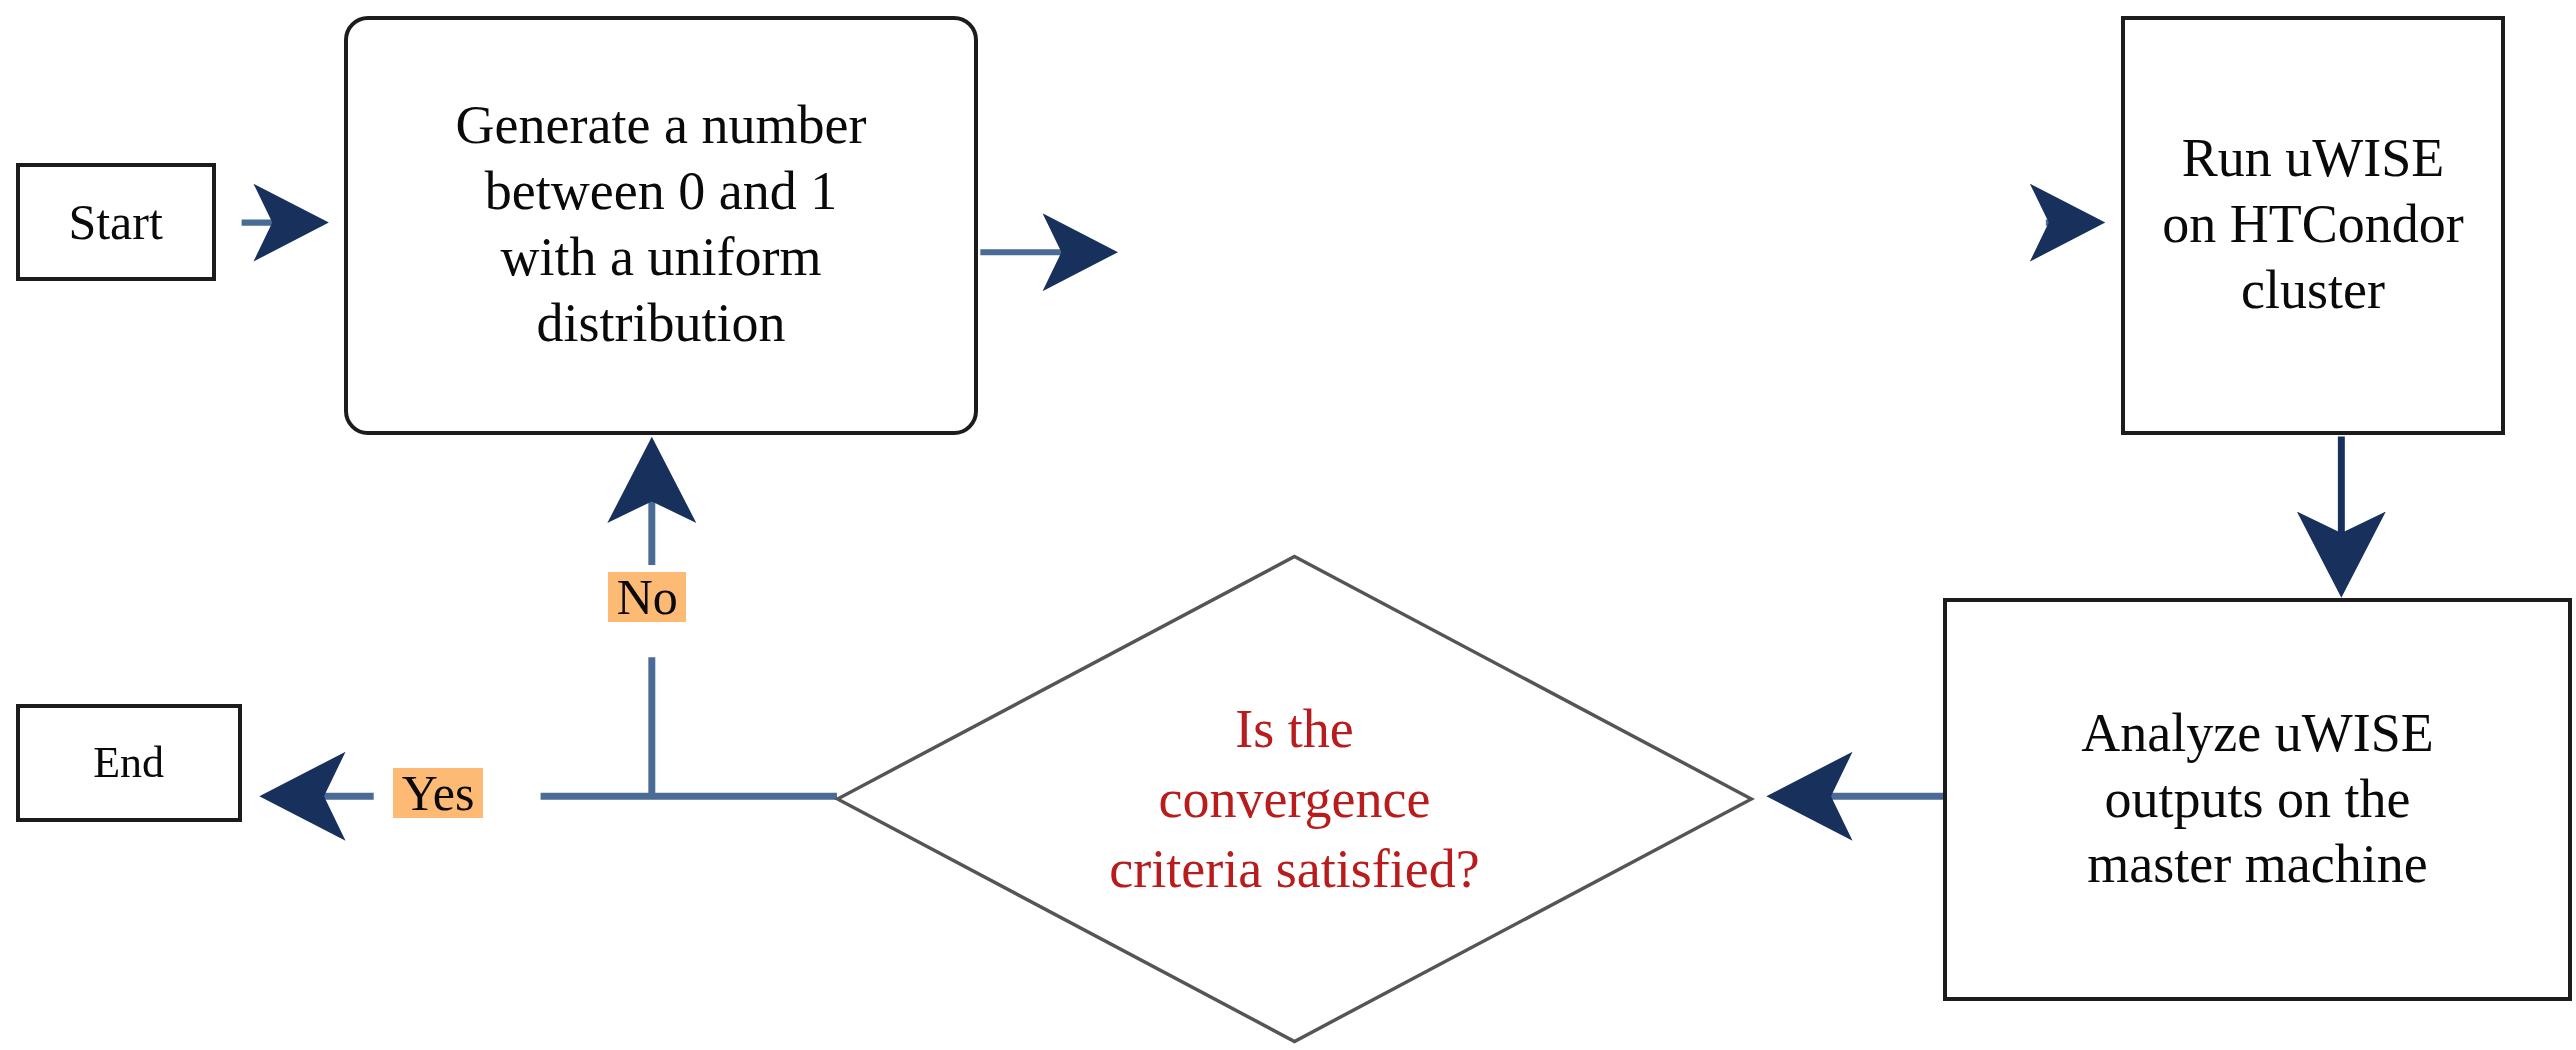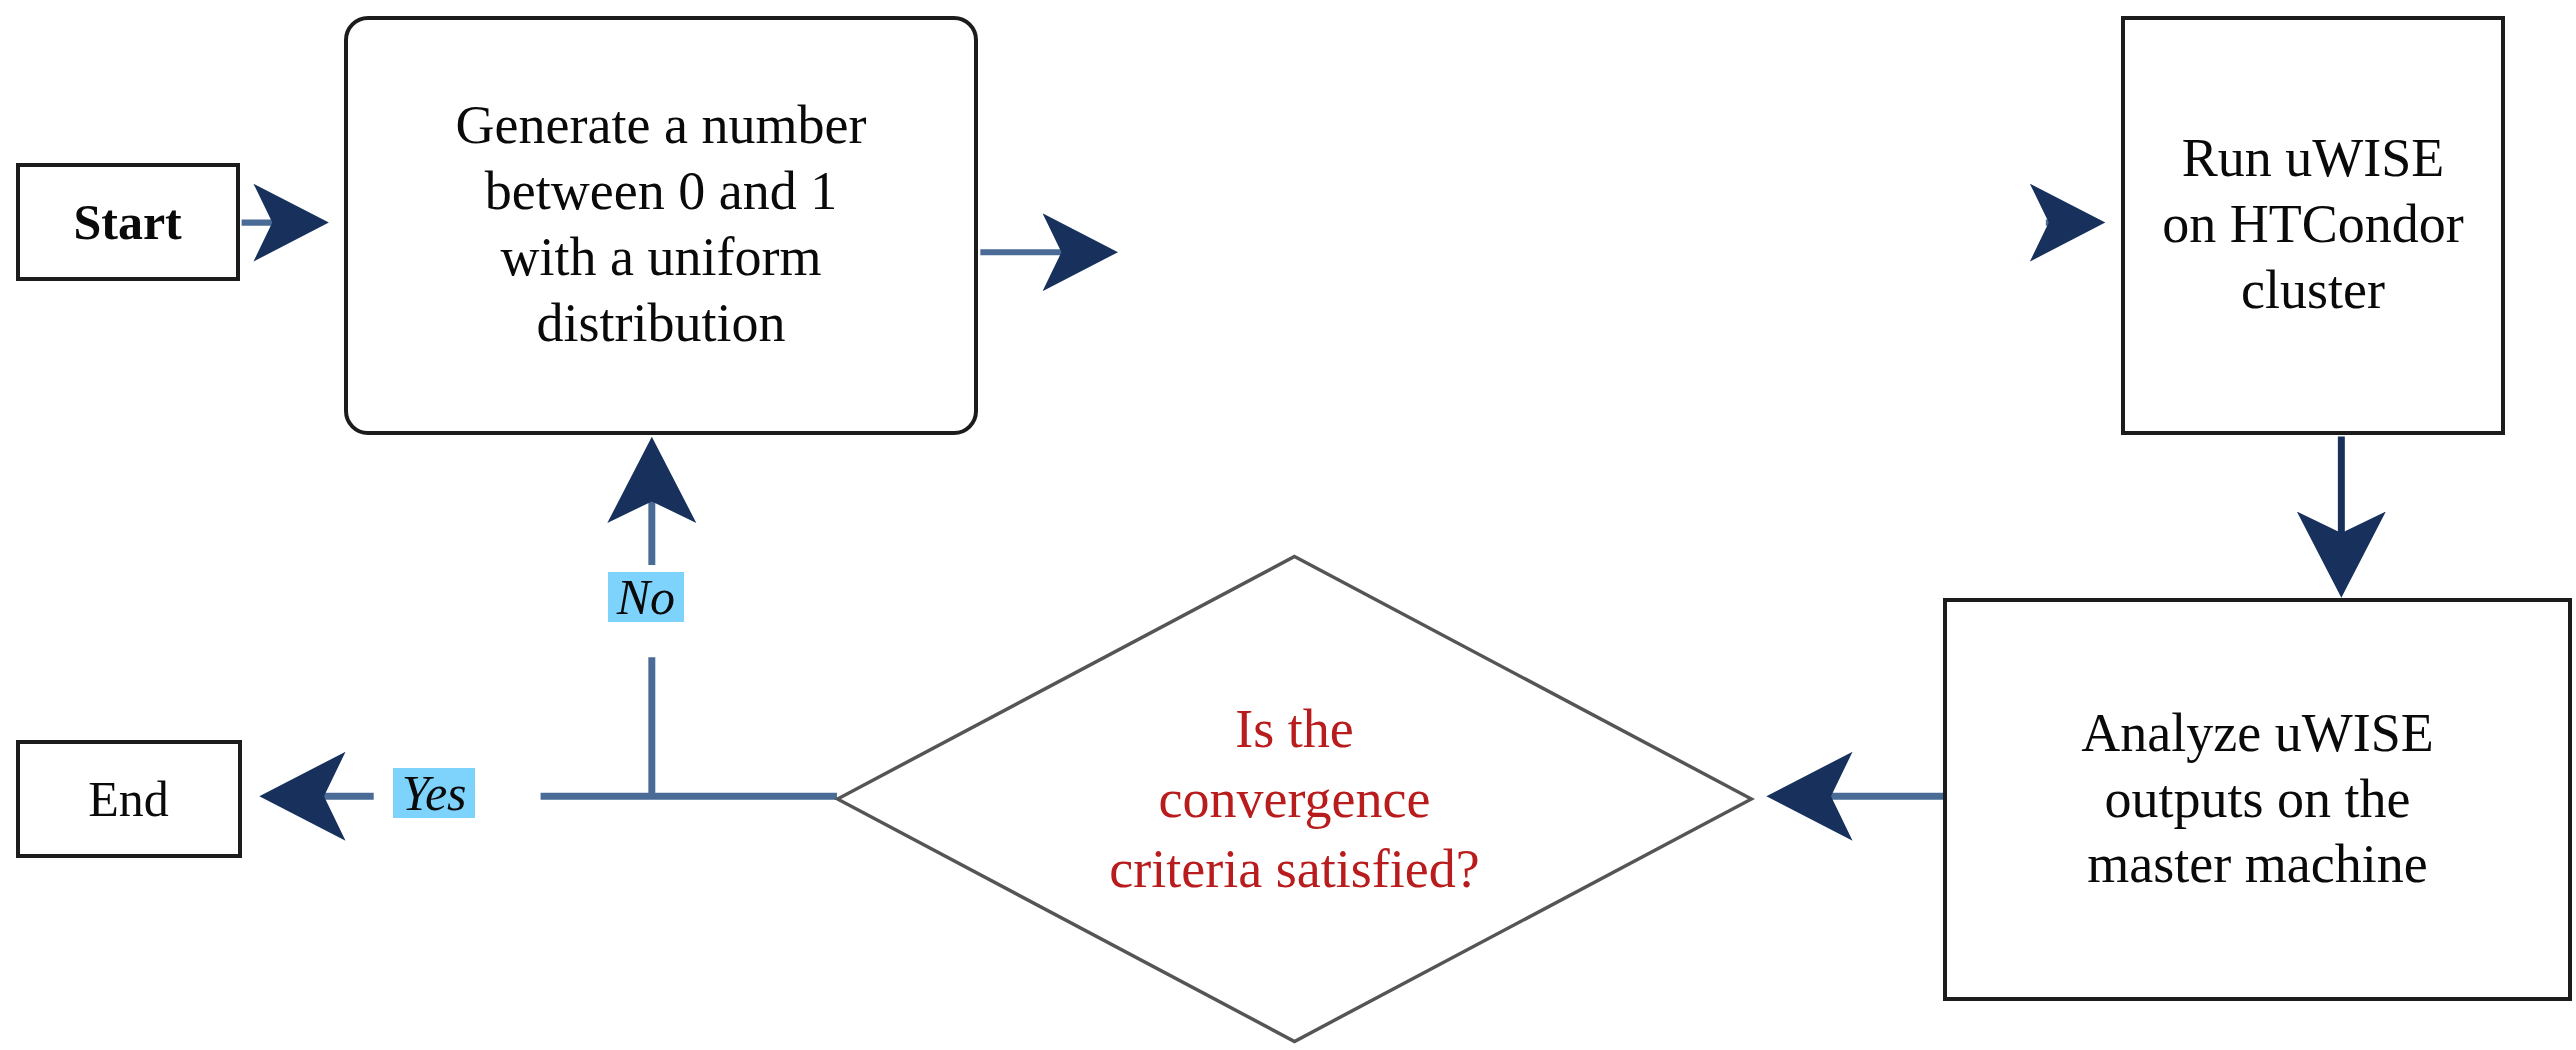--- a/index.html
+++ b/index.html
@@ -28,44 +28,43 @@
     line-height: 1.22;
   }
   .node .label {
     display: block;
     width: 100%;
     padding: 0 8.7px;
     white-space: pre-line;
   }
   
   #node-start {
-    left: 15.6px; top: 163px; width: 224px; height: 118px;
+    left: 15.6px; top: 163px; width: 200px; height: 118px;
     font-size: 50px;
-    font-weight: bold;
   }
   #node-generate {
     left: 344px; top: 15.6px; width: 634px; height: 419px;
     font-size: 54px;
     border-radius: 24px;
   }
   #node-extract {
     left: 1132px; top: 15.6px; width: 913px; height: 419px;
     font-size: 54px;
   }
   #node-run {
     left: 2121px; top: 15.6px; width: 384px; height: 419px;
     font-size: 54px;
   }
   #node-analyze {
     left: 1943px; top: 598px; width: 629px; height: 403px;
     font-size: 54px;
   }
   #node-end {
-    left: 15.6px; top: 740px; width: 226px; height: 118px;
-    font-size: 50px;
+    left: 15.6px; top: 704px; width: 226px; height: 118px;
+    font-size: 44px;
   }
 
   
   #decision-wrap {
     position: absolute;
     left: 834px; top: 553px;
     width: 921px; height: 492px;
   }
   #decision-wrap svg { display: block; }
   #decision-text {
@@ -90,23 +89,22 @@
     width: 2576px; height: 1051px;
     pointer-events: none;
   }
 
   
   .edge-label {
     position: absolute;
     color: #0a0a0a;
     font-size: 50px;
     line-height: 1;
-    background: #7dd3fc;
+    background: #fdba74;
     padding: 0 8.7px;
-    font-style: italic;
   }
   #label-no  { left: 608px; top: 572px; }
   #label-yes { left: 393px; top: 768px; }
 </style>
 </head>
 <body>
 
 <div id="canvas">
 
   <svg id="connectors" viewBox="0 0 2964 1209" width="2576" height="1051" xmlns="http://www.w3.org/2000/svg">

